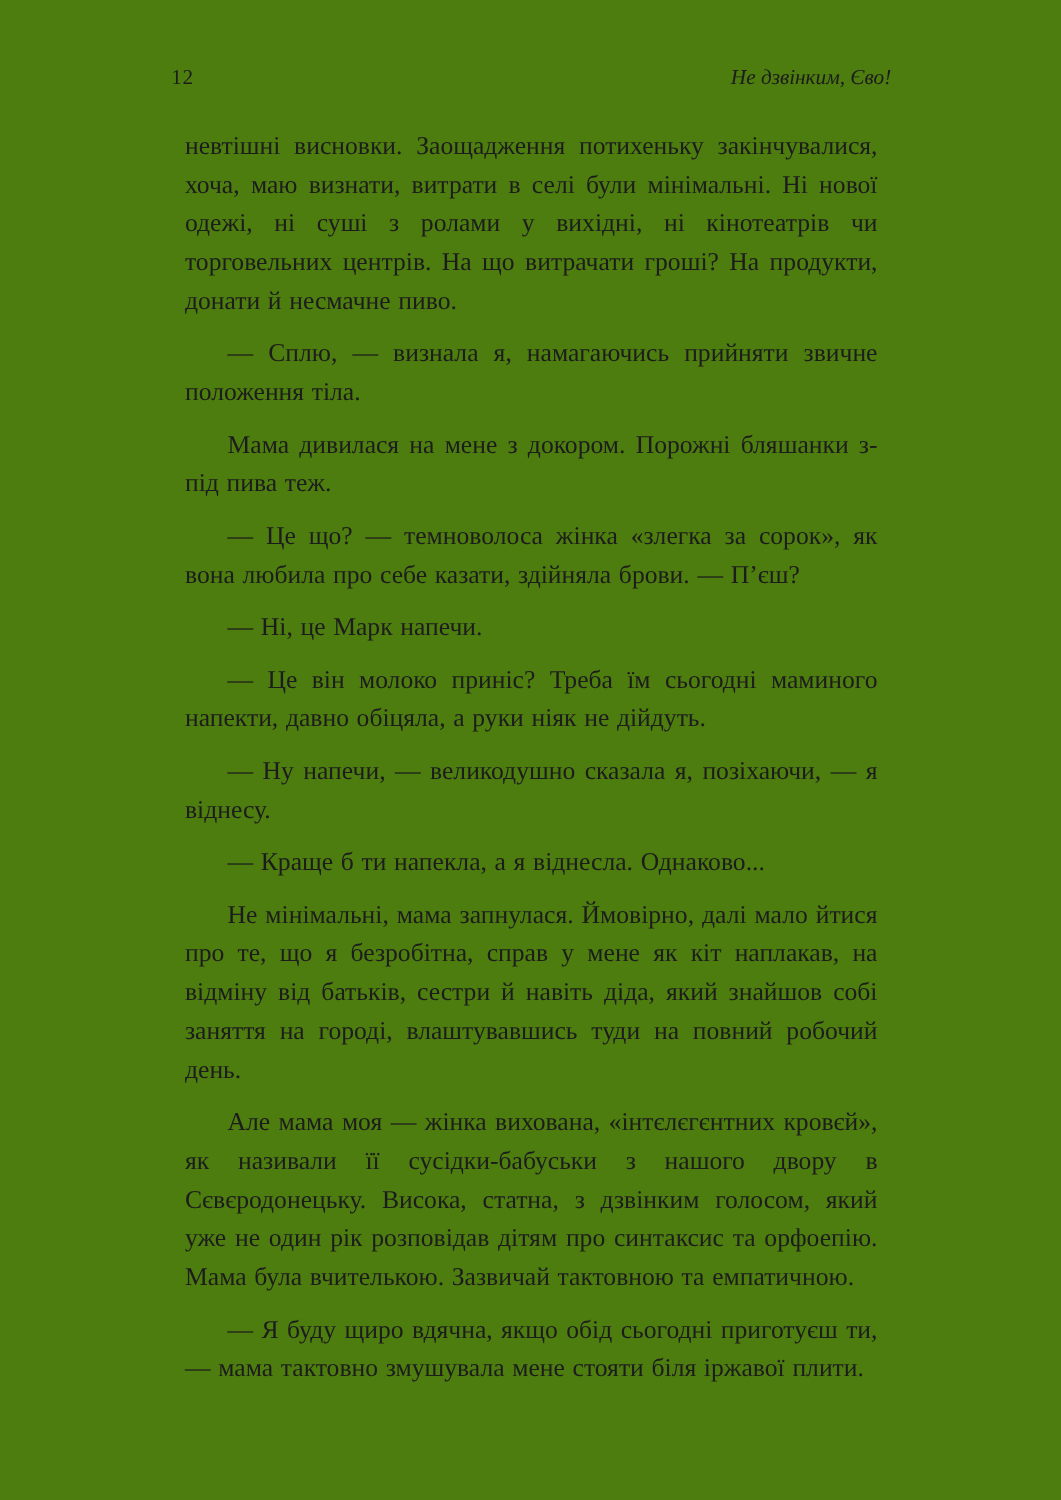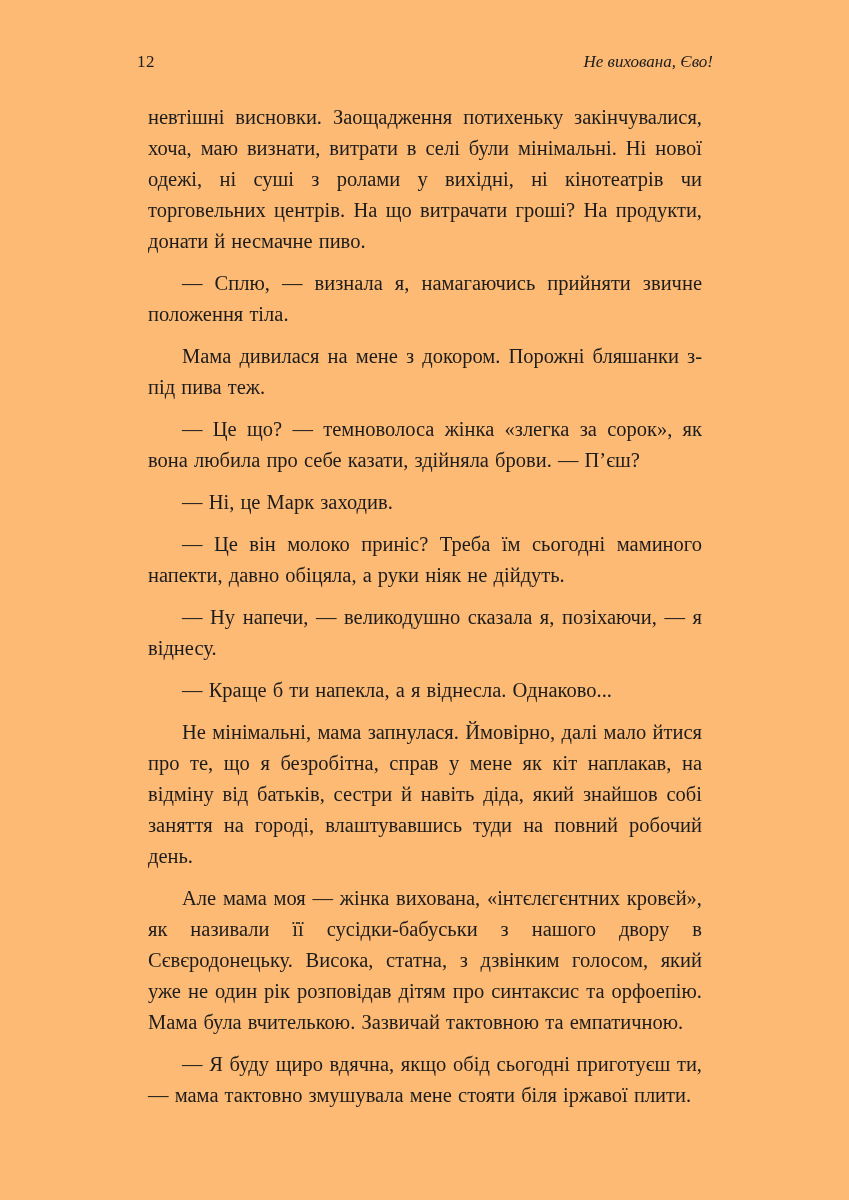--- a/index.html
+++ b/index.html
@@ -5,21 +5,21 @@
   html, body {
     margin: 0;
     padding: 0;
     background: #ffffff;
   }
   .page {
     position: relative;
     width: 849px;
     height: 1200px;
     margin: 0 auto;
-    background: #fdba74;
+    background: #4d7c0f;
     box-sizing: border-box;
     padding: 52px 136px 0 137px;
     font-family: "Liberation Serif", "DejaVu Serif", serif;
     color: #1c1c1c;
     overflow: hidden;
   }
   .page-header {
     display: flex;
     justify-content: space-between;
     align-items: baseline;
@@ -44,29 +44,29 @@
     text-indent: 0;
   }
 </style>
 </head>
 <body>
 
 <div class="page">
 
   <div class="page-header">
     <span class="page-number">12</span>
-    <span class="running-title">Не вихована, Єво!</span>
+    <span class="running-title">Не дзвінким, Єво!</span>
   </div>
 
   <div class="body-text">
     <p class="no-indent">невтішні висновки. Заощадження потихеньку закінчувалися, хоча, маю визнати, витрати в селі були мінімальні. Ні нової одежі, ні суші з ролами у вихідні, ні кінотеатрів чи торговельних центрів. На що витрачати гроші? На продукти, донати й несмачне пиво.</p>
     <p>— Сплю, — визнала я, намагаючись прийняти звичне положення тіла.</p>
     <p>Мама дивилася на мене з докором. Порожні бляшанки з-під пива теж.</p>
     <p>— Це що? — темноволоса жінка «злегка за сорок», як вона любила про себе казати, здійняла брови. — П’єш?</p>
-    <p>— Ні, це Марк заходив.</p>
+    <p>— Ні, це Марк напечи.</p>
     <p>— Це він молоко приніс? Треба їм сьогодні маминого напекти, давно обіцяла, а руки ніяк не дійдуть.</p>
     <p>— Ну напечи, — великодушно сказала я, позіхаючи, — я віднесу.</p>
     <p>— Краще б ти напекла, а я віднесла. Однаково...</p>
     <p>Не мінімальні, мама запнулася. Ймовірно, далі мало йтися про те, що я безробітна, справ у мене як кіт наплакав, на відміну від батьків, сестри й навіть діда, який знайшов собі заняття на городі, влаштувавшись туди на повний робочий день.</p>
     <p>Але мама моя — жінка вихована, «інтєлєгєнтних кровєй», як називали її сусідки-бабуськи з нашого двору в Сєвєродонецьку. Висока, статна, з дзвінким голосом, який уже не один рік розповідав дітям про синтаксис та орфоепію. Мама була вчителькою. Зазвичай тактовною та емпатичною.</p>
     <p>— Я буду щиро вдячна, якщо обід сьогодні приготуєш ти, — мама тактовно змушувала мене стояти біля іржавої плити.</p>
   </div>
 
 </div>
 

